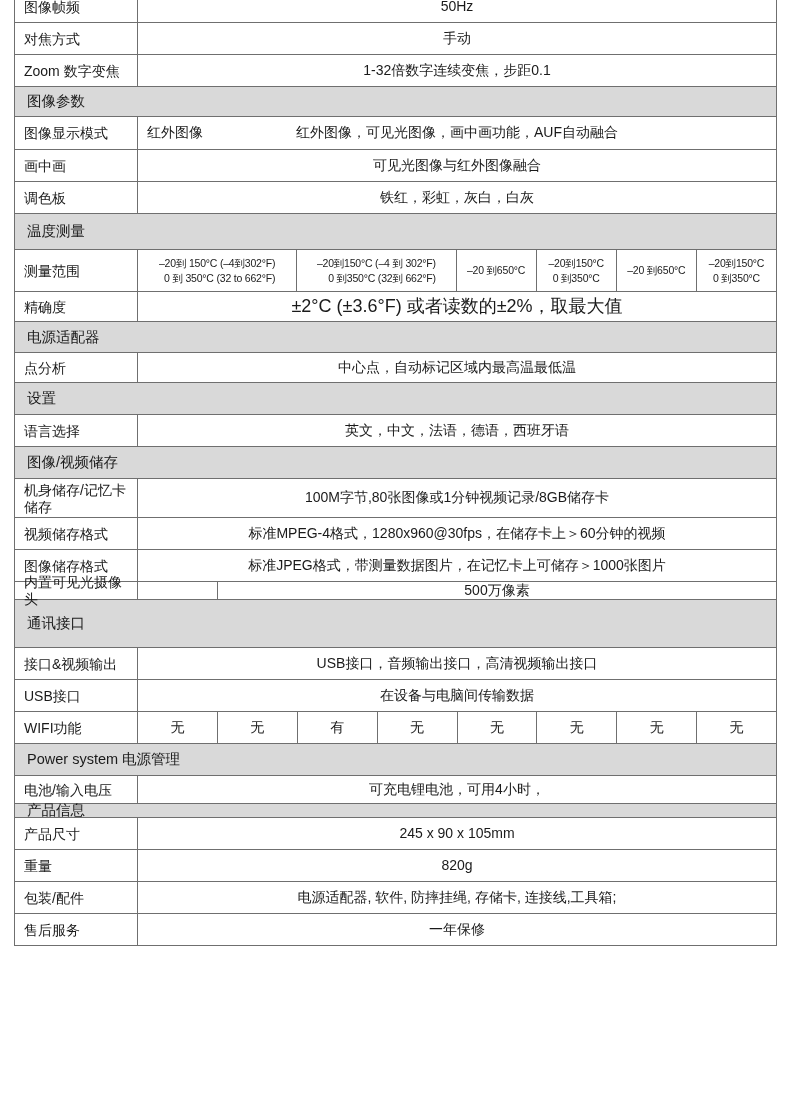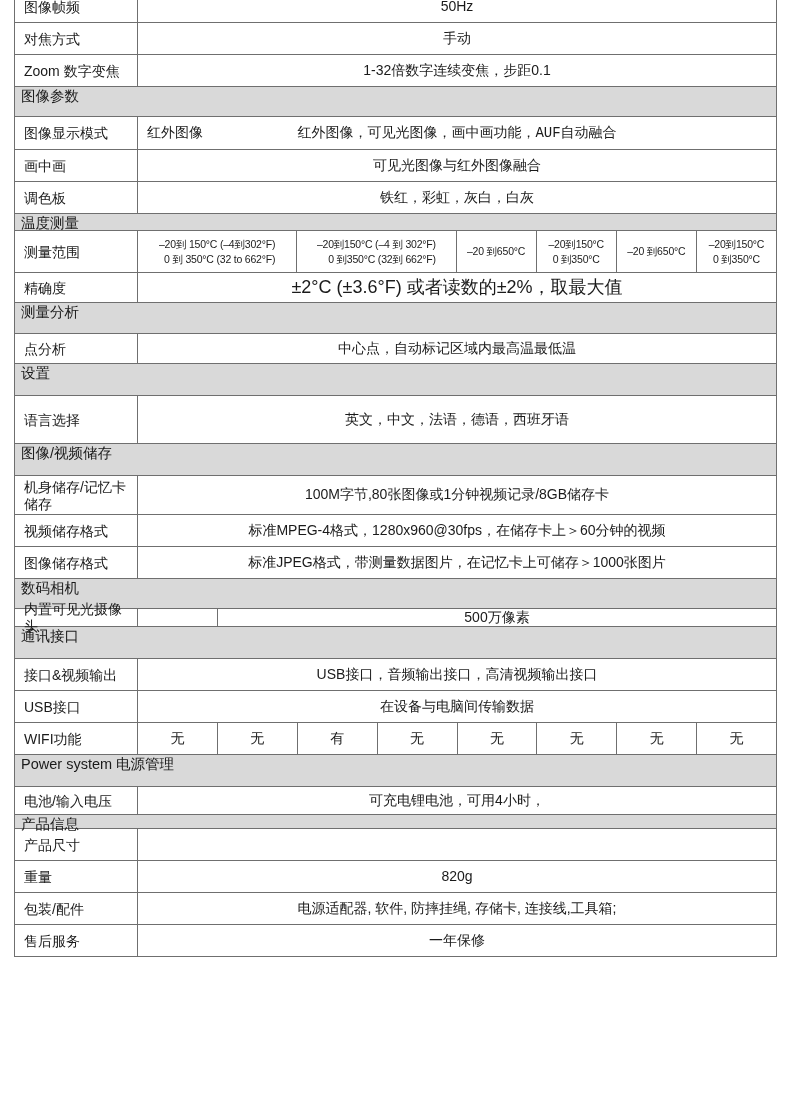--- a/index.html
+++ b/index.html
@@ -49,25 +49,25 @@
     align-items: center;
     justify-content: center;
     text-align: center;
     font-size: 14px;
     padding: 0 6px;
     box-sizing: border-box;
     line-height: 1.25;
   }
   .section-row {
     display: flex;
-    align-items: flex-start;
+    align-items: center;
     box-sizing: border-box;
     border-bottom: 1px solid #6f6f6f;
     background: #d9d9d9;
-    padding: 0 6px;
+    padding: 0 12px;
     font-size: 14.5px;
   }
   .grid-cell {
     box-sizing: border-box;
     border-right: 1px solid #6f6f6f;
     display: flex;
     align-items: center;
     justify-content: center;
     text-align: center;
     font-size: 14px;
@@ -83,21 +83,20 @@
   .flex2 { flex: 2 2 0; text-align: right; }
   .display-mode-value {
     flex: 1 1 auto;
     position: relative;
     display: flex;
     align-items: center;
     justify-content: center;
     text-align: center;
     font-size: 14px;
     box-sizing: border-box;
-    font-family: Liberation Mono, monospace;
   }
   .display-mode-left {
     position: absolute;
     left: 9px;
     top: 50%;
     transform: translateY(-50%);
   }
   .empty-small-cell {
     width: 80px;
     flex: 0 0 80px;
@@ -162,21 +161,21 @@
 
   <div class="row" style="height:32px">
     <div class="label-cell">
         <span>调色板</span>
       </div>
     <div class="value-cell">
         <span>铁红，彩虹，灰白，白灰</span>
       </div>
   </div>
 
-  <div class="section-row" style="height:17px">
+  <div class="section-row" style="height:36px">
     <span>温度测量</span>
   </div>
 
   <div class="row" style="height:42px">
     <div class="label-cell">
         <span>测量范围</span>
       </div>
     <div class="grid-cell range-cell flex2"><span>–20到 150°C (–4到302°F)
 0 到 350°C (32 to 662°F)</span></div>
     <div class="grid-cell range-cell flex2"><span>–20到150°C (–4 到 302°F)
@@ -192,37 +191,37 @@
   <div class="row" style="height:30px">
     <div class="label-cell">
         <span>精确度</span>
       </div>
     <div class="value-cell" style="font-size:18px">
         <span>±2°C (±3.6°F) 或者读数的±2%，取最大值</span>
       </div>
   </div>
 
   <div class="section-row" style="height:31px">
-    <span>测量分析</span>
+    <span>电源适配器</span>
   </div>
 
   <div class="row" style="height:30px">
     <div class="label-cell">
         <span>点分析</span>
       </div>
     <div class="value-cell">
         <span>中心点，自动标记区域内最高温最低温</span>
       </div>
   </div>
 
   <div class="section-row" style="height:32px">
     <span>设置</span>
   </div>
 
-  <div class="row" style="height:48px">
+  <div class="row" style="height:32px">
     <div class="label-cell">
         <span>语言选择</span>
       </div>
     <div class="value-cell">
         <span>英文，中文，法语，德语，西班牙语</span>
       </div>
   </div>
 
   <div class="section-row" style="height:32px">
     <span>图像/视频储存</span>
@@ -248,35 +247,32 @@
 
   <div class="row" style="height:32px">
     <div class="label-cell">
         <span>图像储存格式</span>
       </div>
     <div class="value-cell">
         <span>标准JPEG格式，带测量数据图片，在记忆卡上可储存＞1000张图片</span>
       </div>
   </div>
 
-  <div class="section-row" style="height:30px">
-    <span>数码相机</span>
-  </div>
 
   <div class="row" style="height:18px">
     <div class="label-cell">
         <span>内置可见光摄像头</span>
       </div>
     <div class="empty-small-cell"></div>
     <div class="value-cell">
         <span>500万像素</span>
       </div>
   </div>
 
-  <div class="section-row" style="height:32px">
+  <div class="section-row" style="height:48px">
     <span>通讯接口</span>
   </div>
 
   <div class="row" style="height:32px">
     <div class="label-cell">
         <span>接口&amp;视频输出</span>
       </div>
     <div class="value-cell">
         <span>USB接口，音频输出接口，高清视频输出接口</span>
       </div>
@@ -335,20 +331,23 @@
   </div>
 
   <div class="section-row" style="height:14px">
     <span>产品信息</span>
   </div>
 
   <div class="row" style="height:32px">
     <div class="label-cell">
         <span>产品尺寸</span>
       </div>
+    <div class="value-cell">
+        <span>245 x 90 x 105mm</span>
+      </div>
   </div>
 
   <div class="row" style="height:32px">
     <div class="label-cell">
         <span>重量</span>
       </div>
     <div class="value-cell">
         <span>820g</span>
       </div>
   </div>

